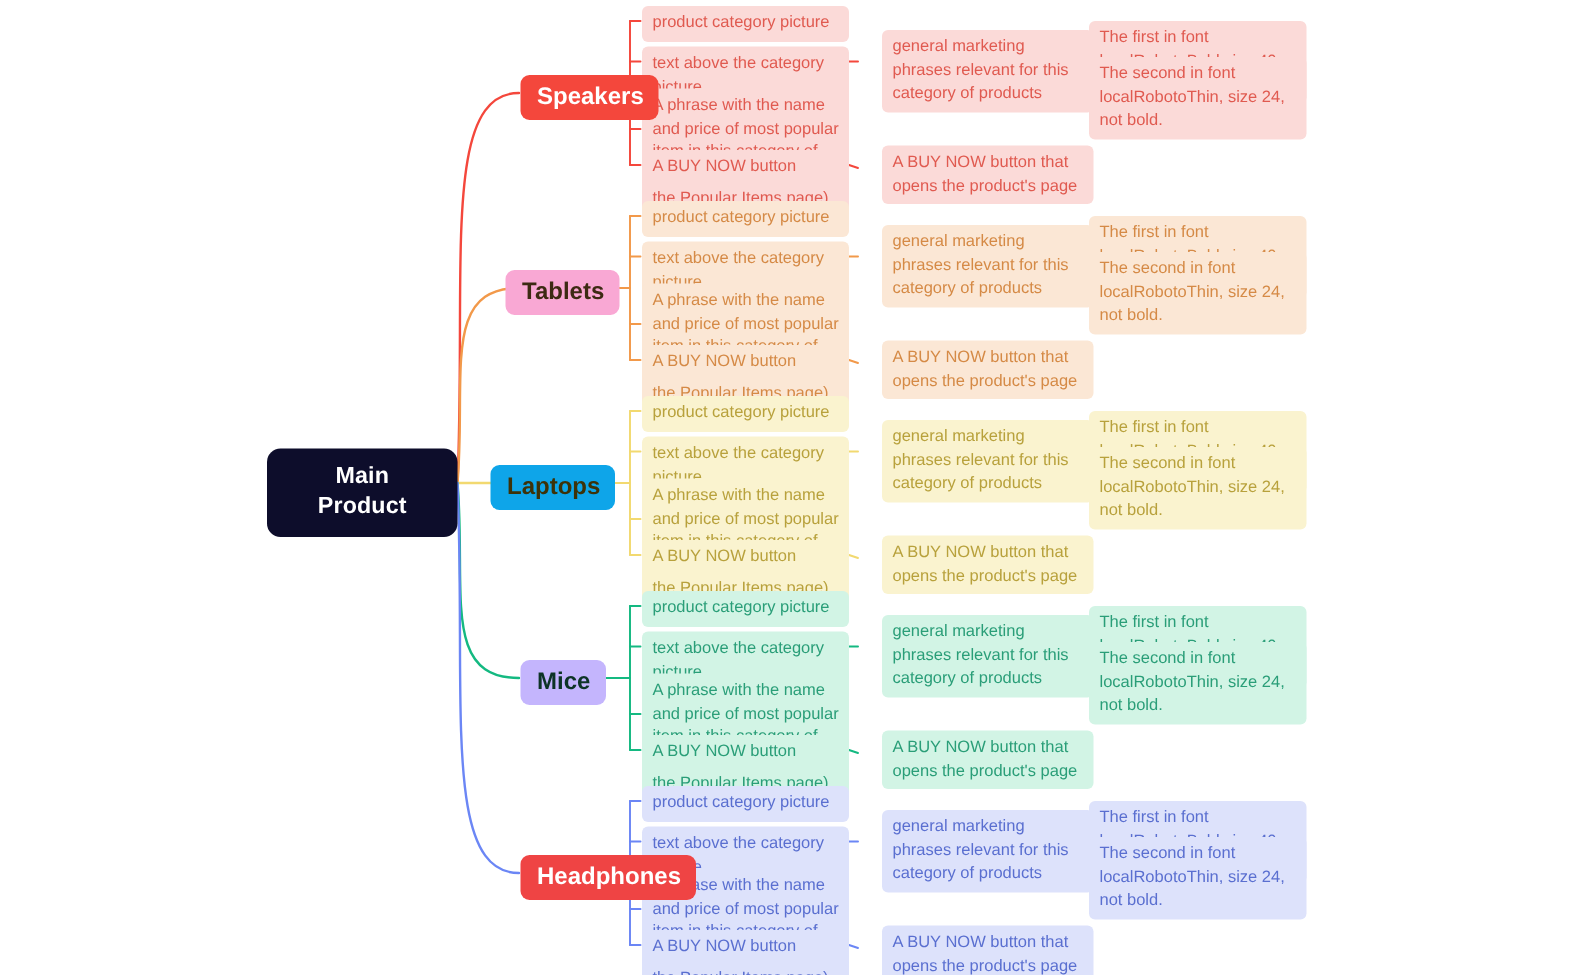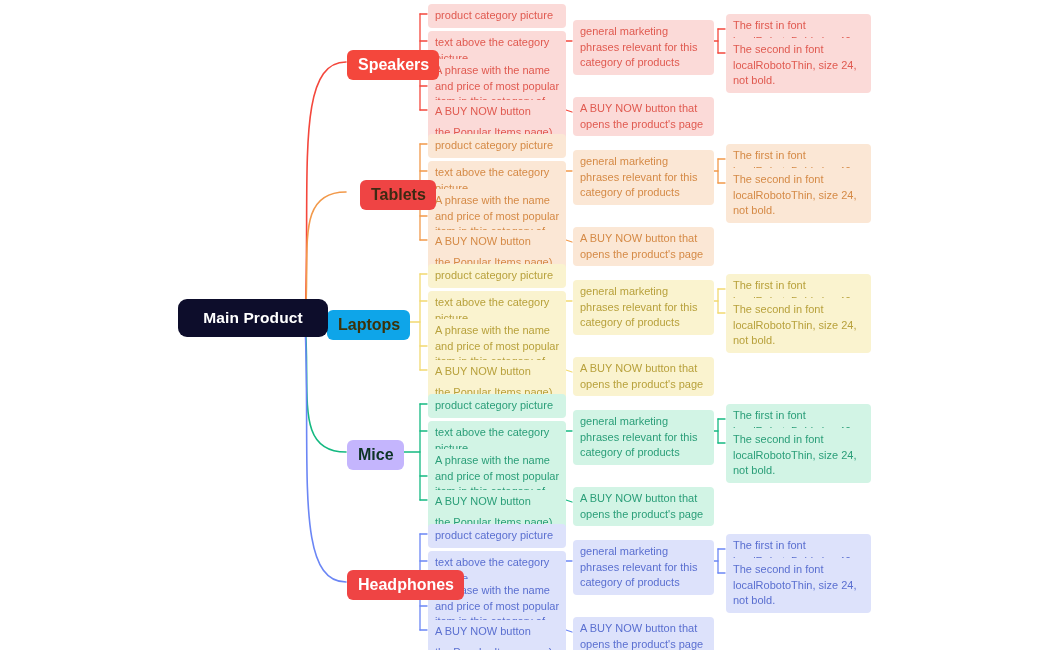--- a/index.html
+++ b/index.html
@@ -52,21 +52,21 @@
   
   .leaf {
     position: absolute;
     border-radius: 4px;
     font-size: 11px;
     line-height: 1.42;
     padding: 4px 6px 4px 7px;
     z-index: 3;
   }
   .leaf.l2 { width: 138px; }
-  .leaf.l3 { width: 141px; }
+  .leaf.l3 { width: 141px; margin-left: 15px; }
   .leaf.l4 { width: 145px; }
 </style>
 </head>
 <body>
 
 <div id="canvas">
   <svg id="links" viewBox="0 0 1050 650" xmlns="http://www.w3.org/2000/svg">
       <path d="M305 322 C311 179 294 62 346 62" fill="none" stroke="#f4473c" stroke-width="1.6" stroke-linecap="round" stroke-linejoin="round"></path>
       <path d="M415 62 L420 62" fill="none" stroke="#f4473c" stroke-width="1.3" stroke-linecap="round" stroke-linejoin="round"></path>
       <path d="M420 14 L420 110" fill="none" stroke="#f4473c" stroke-width="1.3" stroke-linecap="round" stroke-linejoin="round"></path>
@@ -127,35 +127,35 @@
       <path d="M420 606 L427 606" fill="none" stroke="#6b86f5" stroke-width="1.3" stroke-linecap="round" stroke-linejoin="round"></path>
       <path d="M420 630 L427 630" fill="none" stroke="#6b86f5" stroke-width="1.3" stroke-linecap="round" stroke-linejoin="round"></path>
       <path d="M566 561 L572 561" fill="none" stroke="#6b86f5" stroke-width="1.3" stroke-linecap="round" stroke-linejoin="round"></path>
       <path d="M714 561 L718 561" fill="none" stroke="#6b86f5" stroke-width="1.3" stroke-linecap="round" stroke-linejoin="round"></path>
       <path d="M718 549 L718 573" fill="none" stroke="#6b86f5" stroke-width="1.3" stroke-linecap="round" stroke-linejoin="round"></path>
       <path d="M718 549 L725 549" fill="none" stroke="#6b86f5" stroke-width="1.3" stroke-linecap="round" stroke-linejoin="round"></path>
       <path d="M718 573 L725 573" fill="none" stroke="#6b86f5" stroke-width="1.3" stroke-linecap="round" stroke-linejoin="round"></path>
       <path d="M566 630 L572 632" fill="none" stroke="#6b86f5" stroke-width="1.3" stroke-linecap="round" stroke-linejoin="round"></path>
     </svg>
 
-  <div class="root-node" style="left:178px; top:299px; width:150px;">
+  <div class="root-node" style="left:178px; top:299px; width:127px;">
     <div>Main Product</div>
   </div>
 
   <div id="nodes">
       <div class="cat-chip" style="left: 347px; background: rgb(244, 71, 60); color: rgb(255, 255, 255); top: 50px;"><span>Speakers</span></div>
       <div class="leaf l2" style="left: 428px; width: 138px; background: rgb(251, 218, 216); color: rgb(224, 90, 80); top: 4px;"><span>product category picture</span></div>
       <div class="leaf l2" style="left: 428px; width: 138px; background: rgb(251, 218, 216); color: rgb(224, 90, 80); top: 31px;"><span>text above the category picture</span></div>
       <div class="leaf l2" style="left: 428px; width: 138px; background: rgb(251, 218, 216); color: rgb(224, 90, 80); top: 59px;"><span>A phrase with the name and price of most popular item in this category of products ( also shown in the Popular Items page)</span></div>
       <div class="leaf l2" style="left: 428px; width: 138px; background: rgb(251, 218, 216); color: rgb(224, 90, 80); top: 100px;"><span>A BUY NOW button</span></div>
       <div class="leaf l3" style="left: 573px; width: 141px; background: rgb(251, 218, 216); color: rgb(224, 90, 80); top: 20px;"><span>general marketing phrases relevant for this category of products</span></div>
       <div class="leaf l4" style="left: 726px; width: 145px; background: rgb(251, 218, 216); color: rgb(224, 90, 80); top: 14px;"><span>The first in font localRobotoBold size 40, Bold</span></div>
       <div class="leaf l4" style="left: 726px; width: 145px; background: rgb(251, 218, 216); color: rgb(224, 90, 80); top: 38px;"><span>The second in font localRobotoThin, size 24, not bold.</span></div>
       <div class="leaf l3" style="left: 573px; width: 141px; background: rgb(251, 218, 216); color: rgb(224, 90, 80); top: 97px;"><span>A BUY NOW button that opens the product's page</span></div>
-      <div class="cat-chip" style="left: 360px; background: #ef4444; color: rgb(61, 42, 19); top: 180px;"><span>Tablets</span></div>
+      <div class="cat-chip" style="left: 337px; background: #f9a8d4; color: rgb(61, 42, 19); top: 180px;"><span>Tablets</span></div>
       <div class="leaf l2" style="left: 428px; width: 138px; background: rgb(251, 231, 213); color: rgb(213, 138, 70); top: 134px;"><span>product category picture</span></div>
       <div class="leaf l2" style="left: 428px; width: 138px; background: rgb(251, 231, 213); color: rgb(213, 138, 70); top: 161px;"><span>text above the category picture</span></div>
       <div class="leaf l2" style="left: 428px; width: 138px; background: rgb(251, 231, 213); color: rgb(213, 138, 70); top: 189px;"><span>A phrase with the name and price of most popular item in this category of products ( also shown in the Popular Items page)</span></div>
       <div class="leaf l2" style="left: 428px; width: 138px; background: rgb(251, 231, 213); color: rgb(213, 138, 70); top: 230px;"><span>A BUY NOW button</span></div>
       <div class="leaf l3" style="left: 573px; width: 141px; background: rgb(251, 231, 213); color: rgb(213, 138, 70); top: 150px;"><span>general marketing phrases relevant for this category of products</span></div>
       <div class="leaf l4" style="left: 726px; width: 145px; background: rgb(251, 231, 213); color: rgb(213, 138, 70); top: 144px;"><span>The first in font localRobotoBold size 40, Bold</span></div>
       <div class="leaf l4" style="left: 726px; width: 145px; background: rgb(251, 231, 213); color: rgb(213, 138, 70); top: 168px;"><span>The second in font localRobotoThin, size 24, not bold.</span></div>
       <div class="leaf l3" style="left: 573px; width: 141px; background: rgb(251, 231, 213); color: rgb(213, 138, 70); top: 227px;"><span>A BUY NOW button that opens the product's page</span></div>
       <div class="cat-chip" style="left: 327px; background: #0ea5e9; color: rgb(61, 50, 8); top: 310px;"><span>Laptops</span></div>
       <div class="leaf l2" style="left: 428px; width: 138px; background: rgb(250, 243, 207); color: rgb(184, 161, 60); top: 264px;"><span>product category picture</span></div>

